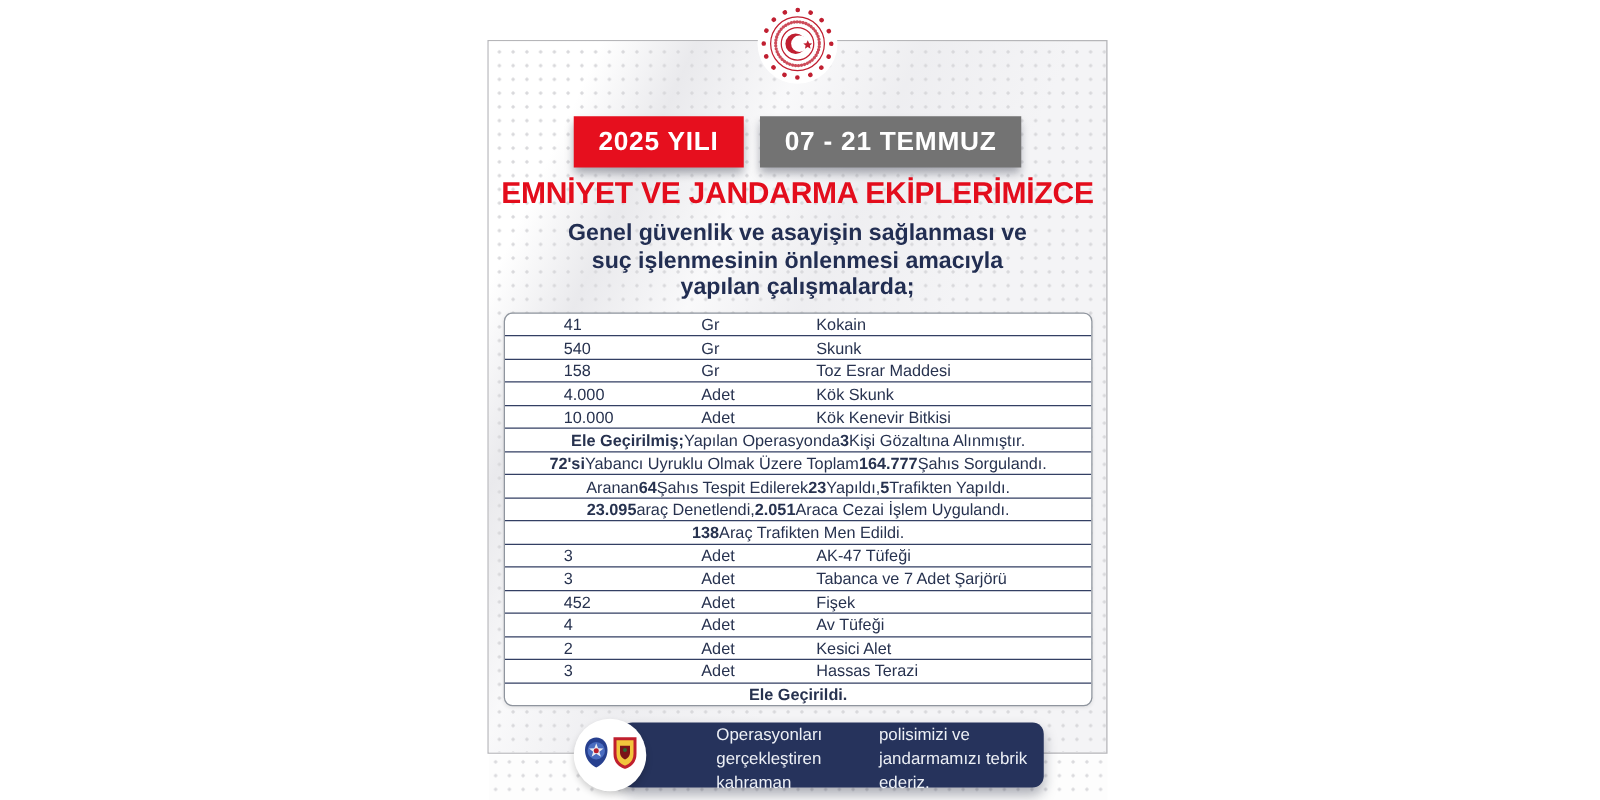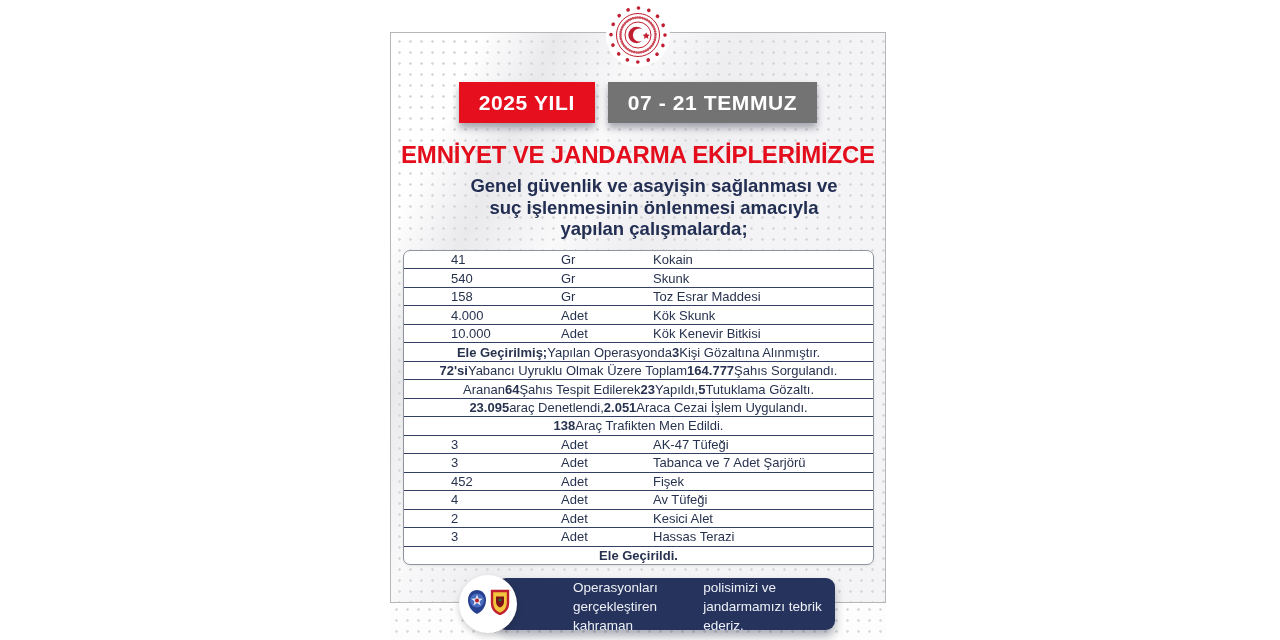--- a/index.html
+++ b/index.html
@@ -29,36 +29,36 @@
   }
   .dots-below{
     position:absolute;left:391px;top:604px;width:495px;height:36px;
     background-color:#fdfdfd;
     background-image:radial-gradient(circle,#dadadd 1.1px,transparent 1.5px);
     background-size:11px 11px;
   }
   
   .seal{position:absolute;left:605px;top:2px;width:66px;height:66px;z-index:4;}
   
-  .badges{position:absolute;left:390px;top:82px;width:496px;display:flex;justify-content:center;gap:13px;z-index:3;}
+  .badges{position:absolute;left:390px;top:93px;width:496px;display:flex;justify-content:center;gap:13px;z-index:3;}
   .badge{
     height:41px;line-height:41px;padding:0 20px;font-size:21px;font-weight:700;
     color:#ffffff;letter-spacing:.6px;white-space:nowrap;
     box-shadow:0 5px 7px rgba(15,20,40,.35);
   }
   .badge-red{background:#e60f1e;}
   .badge-navy{background:#737373;}
   
   .title{
     position:absolute;left:390px;top:141px;width:496px;text-align:center;z-index:3;
     font-size:24px;font-weight:700;color:#e30d1c;letter-spacing:-0.2px;white-space:nowrap;
   }
   .subtitle{
     position:absolute;left:390px;top:175px;width:496px;text-align:center;z-index:3;
-    font-size:18.5px;font-weight:700;color:#222e52;line-height:21.5px;padding-left:16px;
+    font-size:18.5px;font-weight:700;color:#222e52;line-height:21.5px;
   }
   
   .panel{
     position:absolute;left:403px;top:250px;width:471px;height:315px;z-index:3;
     background:#ffffff;border:1px solid #8f959e;border-radius:7px;
     display:flex;flex-direction:column;overflow:hidden;box-sizing:border-box;
     box-shadow:0 1px 3px rgba(0,0,0,.08);
   }
   .prow{
     flex:1;min-height:0;border-bottom:1px solid #333f63;
@@ -164,21 +164,21 @@
       <span> Şahıs Sorgulandı.</span>
     </div>
 
   <div class="prow center">
       <span>Aranan </span>
       <span class="b">64</span>
       <span> Şahıs Tespit Edilerek </span>
       <span class="b">23</span>
       <span> Yapıldı, </span>
       <span class="b">5</span>
-      <span> Tutuklama Gözaltı.</span>
+      <span> Trafikten Yapıldı.</span>
     </div>
 
   <div class="prow center">
       <span class="b">23.095</span>
       <span> araç Denetlendi, </span>
       <span class="b">2.051</span>
       <span> Araca Cezai İşlem Uygulandı.</span>
     </div>
 
   <div class="prow center">

